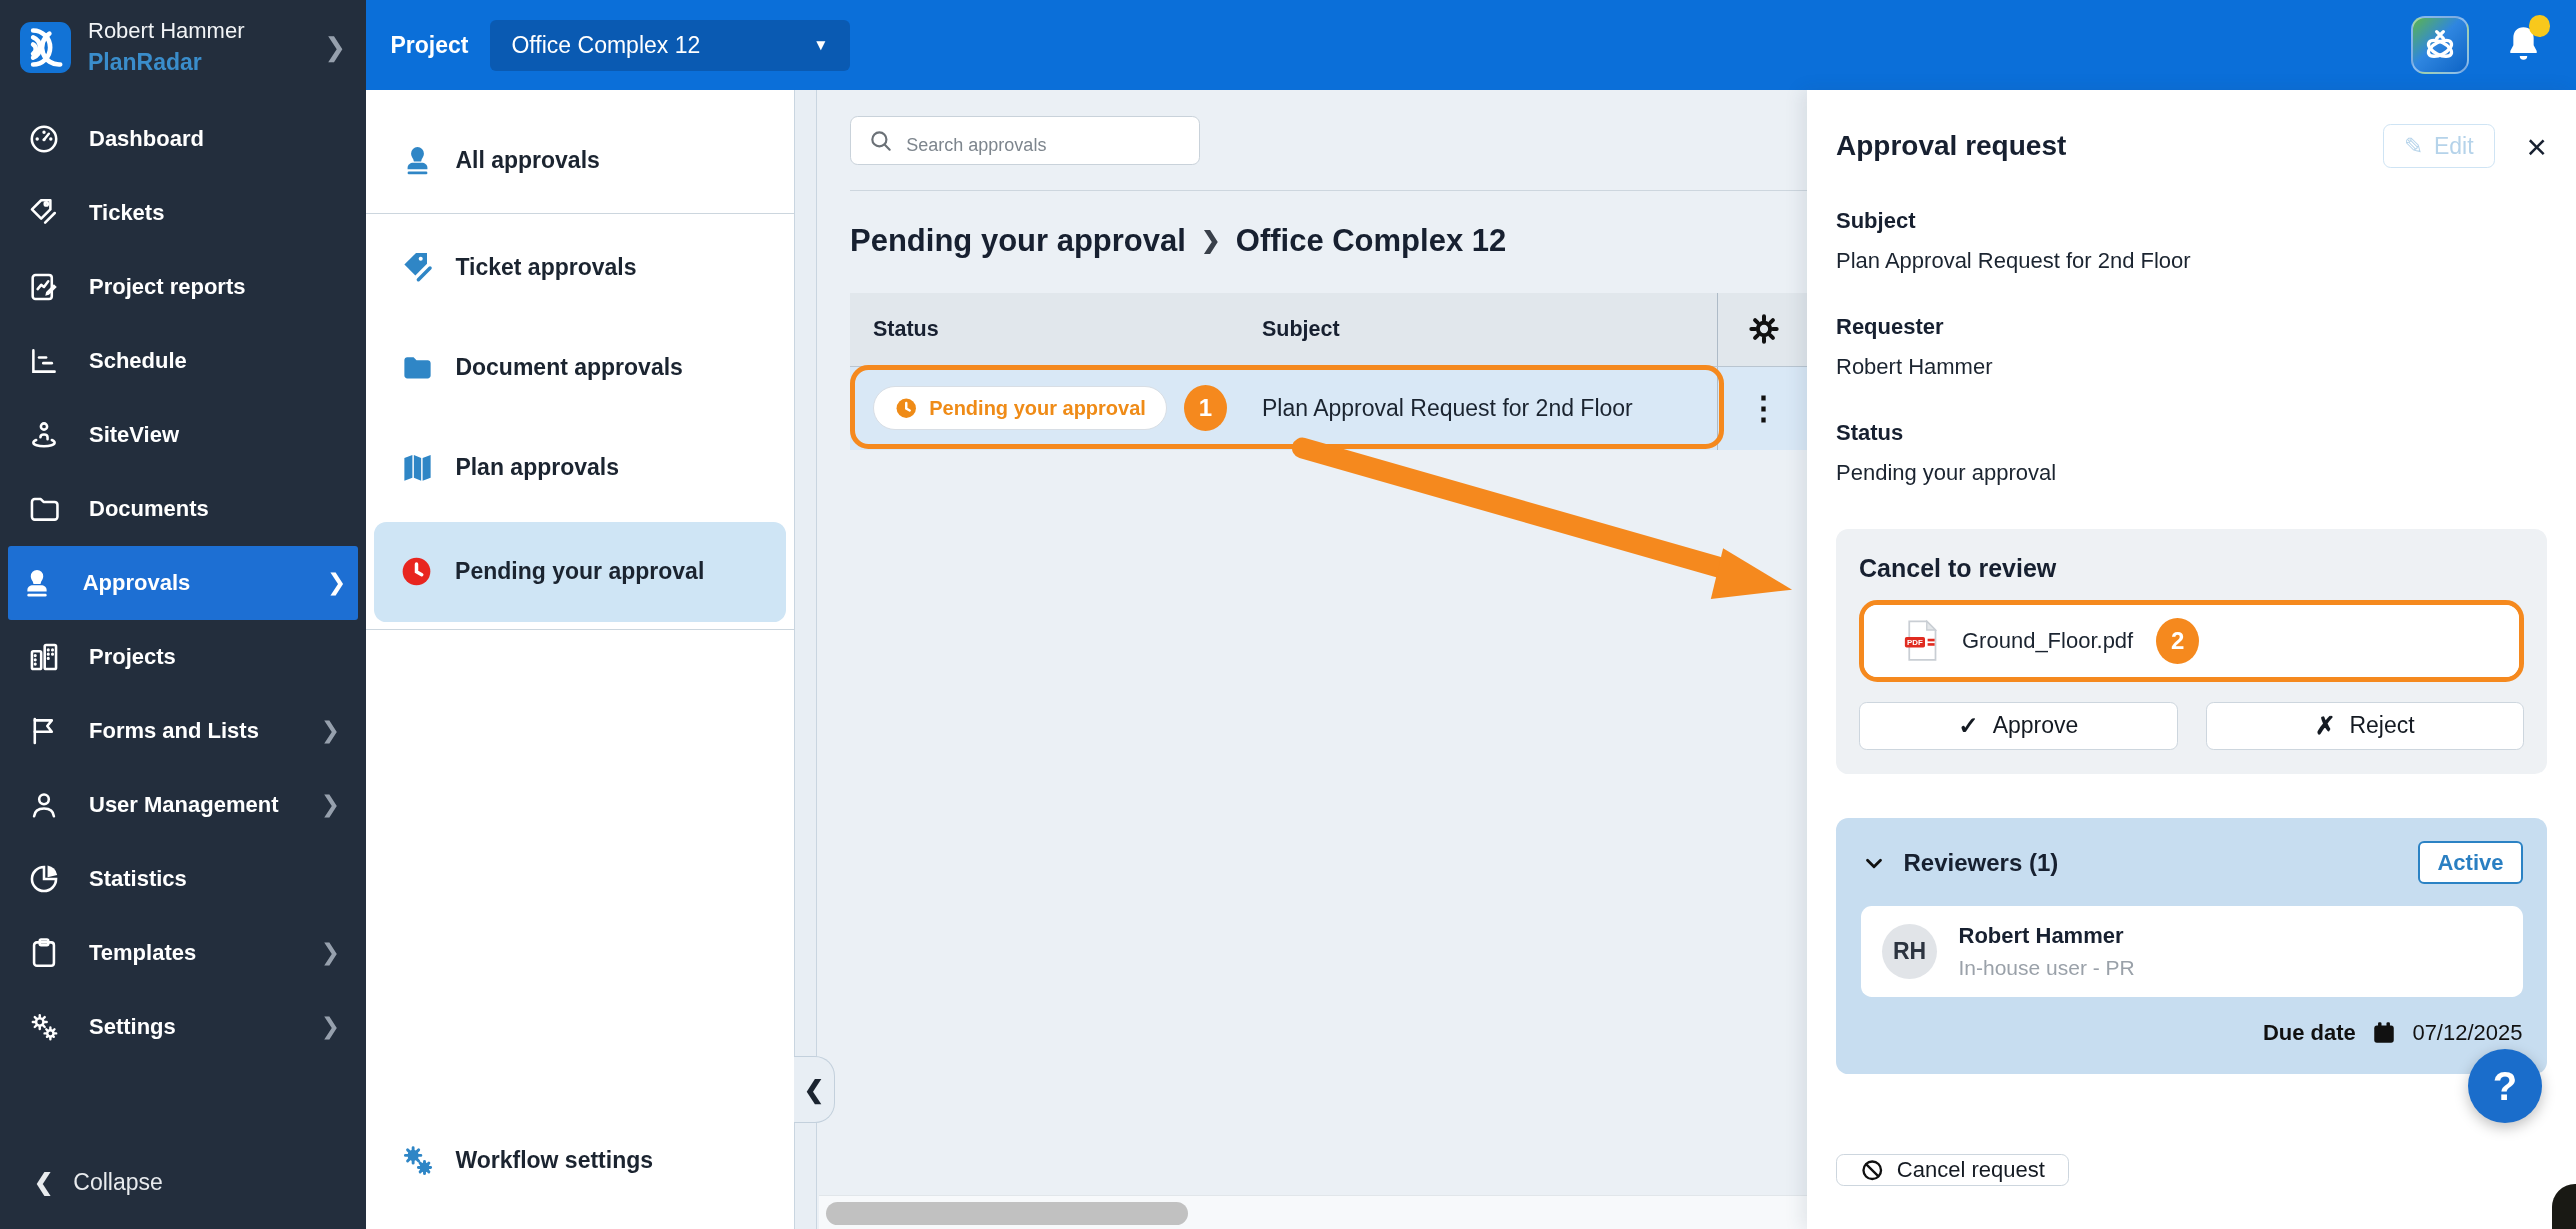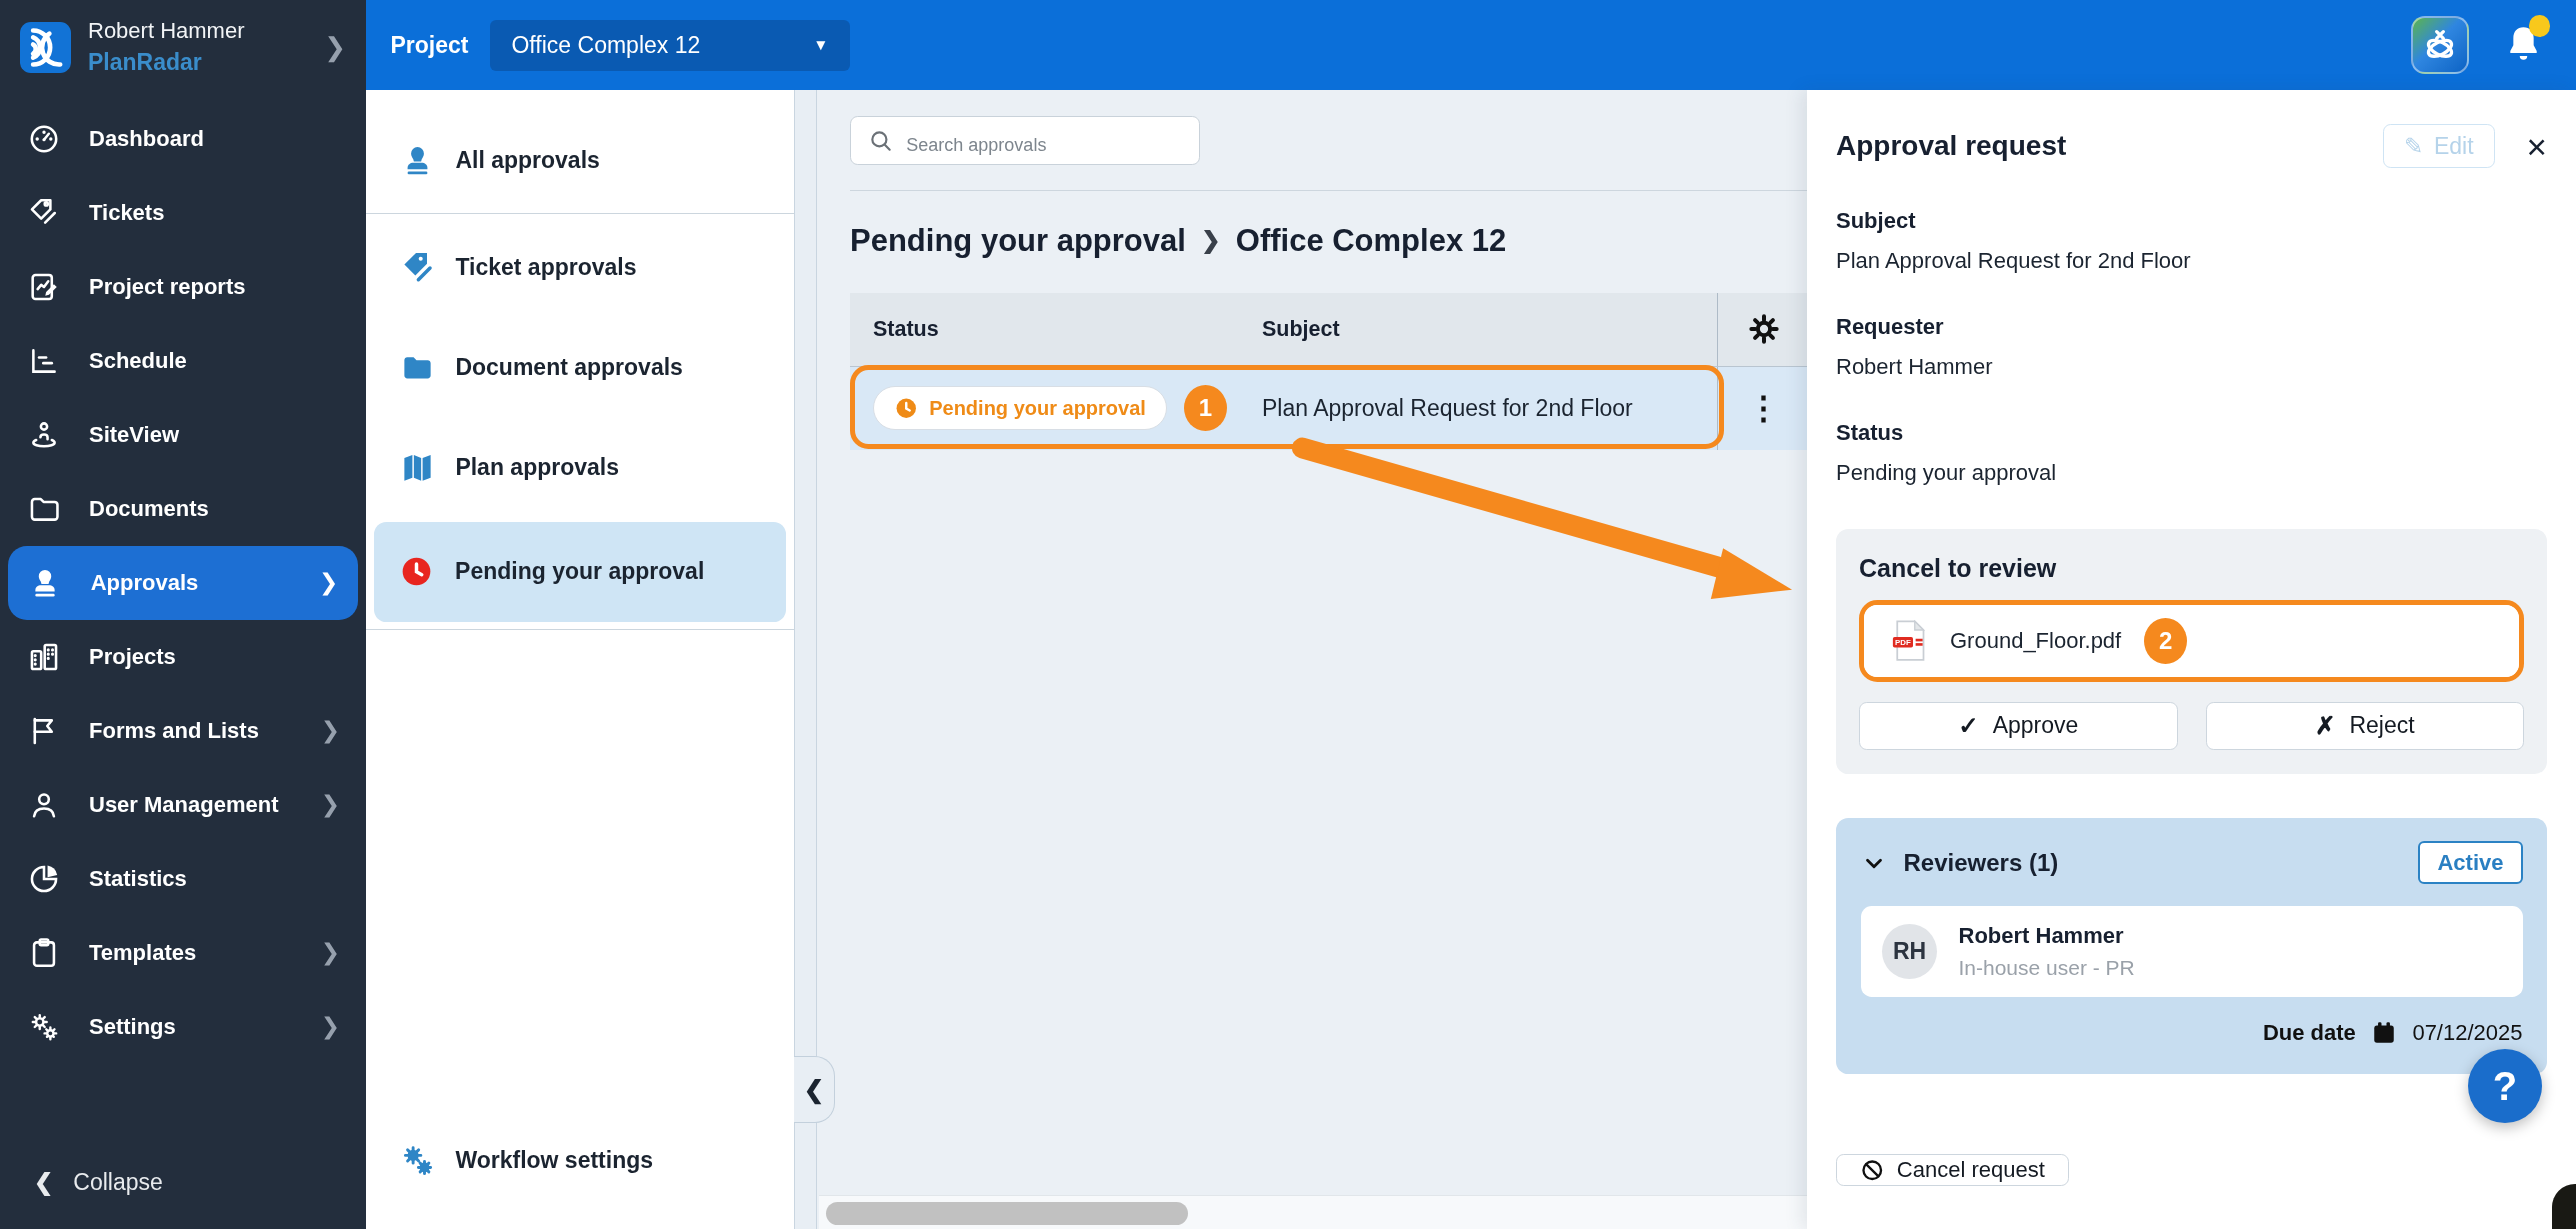--- a/index.html
+++ b/index.html
@@ -12,21 +12,21 @@
   .user-row { display:flex; align-items:center; padding:18.4px 20px 15.3px 20px; }
   .user-row .logo { width:51px; height:51px; flex:0 0 51px; }
   .user-meta { margin-left:17px; display:flex; flex-direction:column; gap:4.6px; }
   .user-name { font-size:22px; color:#f2f4f6; }
   .user-brand { font-size:23px; font-weight:bold; color:#3a8dcb; }
   .user-chev { margin-left:auto; font-size:26px; color:#96a0ad; }
   .nav { margin-top:10.7px; display:flex; flex-direction:column; }
   .nav-item { height:74px; display:flex; align-items:center; padding:0 26px; gap:28px; font-size:22px; font-weight:600; color:#fff; cursor:pointer; }
   .nav-item .nav-ic { width:35px; height:35px; display:flex; align-items:center; justify-content:center; color:#fff; }
   .nav-item .nav-ic svg { width:34px; height:34px; }
-  .nav-item.active { background:#1d6fd3; border-radius:19px; margin:0 7.7px; padding:0 20px;text-align:center; }
+  .nav-item.active { background:#1d6fd3; border-radius:3px; margin:0 7.7px; padding:0 12px;text-align:center; }
   .nav-chev { margin-left:auto; font-size:23px; color:#96a0ad; font-weight:400; }
   .nav-item.active .nav-chev { color:#fff; }
   .collapse-row { margin-top:auto; display:flex; align-items:center; gap:20px; padding:23px 34px 34px 34px; font-size:23px; color:#e8ebee; cursor:pointer; }
   .collapse-chev { font-size:23px; font-weight:bold; }
 
   
   .main { flex:1; display:flex; flex-direction:column; min-width:0; }
   .topbar { height:90px; background:#0b6fd9; display:flex; align-items:center; padding:0 32px 0 24.5px; }
   .proj-label { color:#fff; font-size:23px; font-weight:bold; }
   .proj-select { margin-left:21.5px; width:360px; height:51px; background:#0a5ab2; border-radius:6.1px; display:flex; align-items:center; padding:0 21.5px; color:#fff; font-size:23px; cursor:pointer; }
@@ -91,21 +91,21 @@
   .dtitle { font-size:28px; font-weight:bold; color:#172030; }
   .edit-btn { margin-left:auto; height:44px; padding:0 20px; border:1.5px solid #cfe4f4; border-radius:7.7px; background:#fff; color:#b5d3ea; font-size:23px; display:flex; align-items:center; gap:10.7px; cursor:default; }
   .close-btn { margin-left:32px; font-size:35px; color:#172030; cursor:pointer; line-height:1; }
   .dfield { margin-top:40px; }
   .dfield:first-of-type { margin-top:51px; }
   .dlabel { font-size:22px; font-weight:bold; color:#172030; }
   .dvalue { margin-top:14px; font-size:22px; color:#1b2430; }
   .items-card { margin-top:43px; background:#eef1f4; border-radius:12.3px; padding:24.5px 23px; }
   .items-title { font-size:25px; font-weight:bold; color:#172030; }
   .file-ring { margin-top:17px; border:5.4px solid #f5891e; border-radius:18.4px; background:#fff; }
-  .file-card { background:#fff; border-radius:13px; height:72px; display:flex; align-items:center; padding:0 28px; gap:23px; cursor:pointer; }
+  .file-card { background:#fff; border-radius:13px; height:72px; display:flex; align-items:center; padding:0 40px; gap:23px; cursor:pointer; }
   .file-card svg { width:35px; height:43px; }
   .file-name { font-size:22px; color:#1b2430; }
   .items-btns { margin-top:20px; display:flex; gap:28px; }
   .ir-btn { flex:1; height:48px; background:#fff; border:1.5px solid #cdd6de; border-radius:7.7px; display:flex; align-items:center; justify-content:center; gap:14px; font-size:23px; color:#141a22; cursor:pointer; }
   .ir-glyph { font-size:24.5px; font-weight:bold; }
   .rev-card { margin-top:44px; background:#c7ddf0; border-radius:12.3px; padding:23px 24.5px 28px 24.5px; }
   .rev-head { display:flex; align-items:center; gap:17px; }
   .rev-head svg { width:26px; height:26px; }
   .rev-title { font-size:24px; font-weight:bold; color:#172030; }
   .active-btn { margin-left:auto; height:43px; padding:0 17px; background:#fff; border:2.3px solid #2b82c4; border-radius:6.1px; color:#2a7fc2; font-size:22px; font-weight:bold; display:flex; align-items:center; cursor:pointer; }

